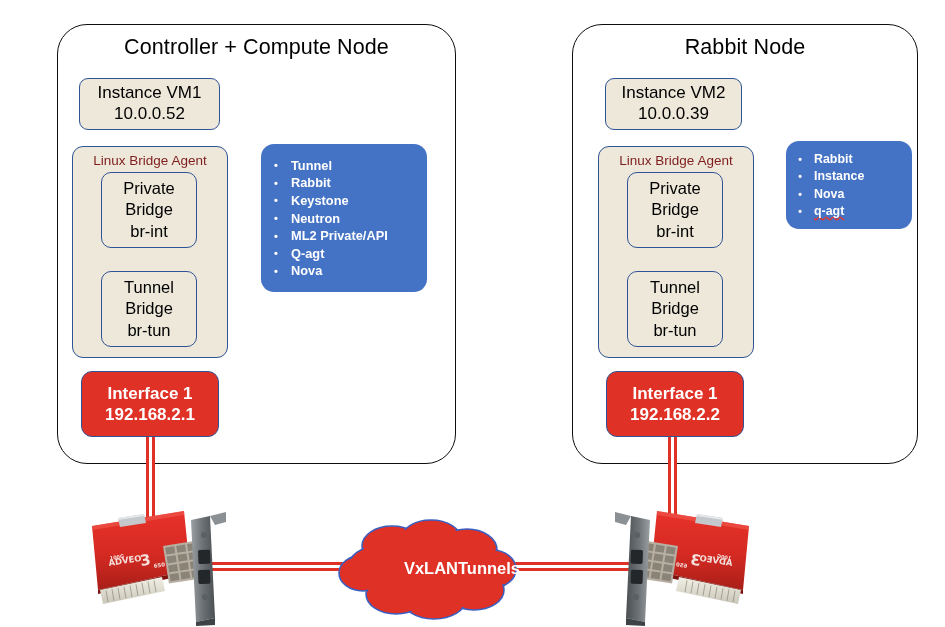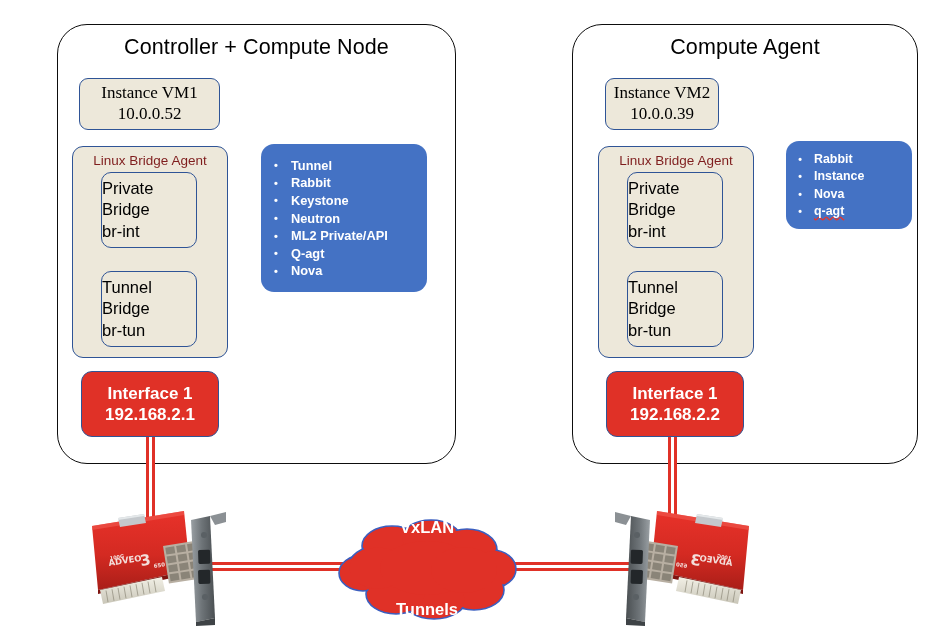--- a/index.html
+++ b/index.html
@@ -49,21 +49,20 @@
     border: 1.4px solid #2F5496;
     border-radius: 9px;
     box-sizing: border-box;
     color: #000000;
     display: flex;
     flex-direction: column;
     align-items: center;
     justify-content: center;
     line-height: 1.21;
     text-align: center;
-    font-family: Liberation Serif, serif;
   }
   .beige.vm { font-size: 17px; }
   .lba {
     position: absolute;
     background: #EDE8DA;
     border: 1.4px solid #2F5496;
     border-radius: 11px;
     box-sizing: border-box;
   }
   .lba-title {
@@ -77,21 +76,21 @@
     white-space: nowrap;
   }
   .bridge {
     position: absolute;
     background: #EDE8DA;
     border: 1.4px solid #2F5496;
     border-radius: 10px;
     box-sizing: border-box;
     display: flex;
     flex-direction: column;
-    align-items: flex-start;
+    align-items: center;
     justify-content: center;
     font-size: 16.5px;
     line-height: 1.29;
     color: #000000;
     text-align: center;
   }
 
   
   .svcbox {
     position: absolute;
@@ -167,30 +166,29 @@
     box-sizing: border-box;
   }
 
   
   #cloud-wrap { position: absolute; left: 334px; top: 516px; width: 186px; height: 104px; }
   .cloud-text {
     position: absolute;
     left: 0; top: 0;
     width: 186px; height: 104px;
     display: flex;
-    flex-direction: column;
+    flex-direction: row;
     align-items: center;
-    justify-content: space-between;
+    justify-content: flex-end;
     color: #ffffff;
     font-weight: bold;
     font-size: 16.5px;
     line-height: 1.34;
     text-align: center;
     pointer-events: none;
-    gap: 33px;
   }
 
   
   .nic { position: absolute; }
   .nic.mirror { transform: scaleX(-1); }
 </style>
 </head>
 <body>
 
 <div id="canvas">
@@ -248,24 +246,24 @@
       <span class="svc-label">Nova</span>
     </div>
   </div>
 
   <div class="iface" style="left:81px; top:371px; width:138px; height:66px;">
     <div>Interface 1</div>
     <div>192.168.2.1</div>
   </div>
 
   <div class="node" id="node-right" style="left:572px; top:24px; width:346px; height:440px;">
-    <div class="node-title">Compute Agent</div>
-  </div>
-
-  <div class="beige vm" style="left:605px; top:78px; width:114px; height:52px;">
+    <div class="node-title">Rabbit Node</div>
+  </div>
+
+  <div class="beige vm" style="left:605px; top:78px; width:137px; height:52px;">
     <div>Instance VM2</div>
     <div>10.0.0.39</div>
   </div>
 
   <div class="lba" style="left:598px; top:146px; width:156px; height:212px;">
     <div class="lba-title">Linux Bridge Agent</div>
   </div>
   <div class="bridge" style="left:627px; top:172px; width:96px; height:76px;">
     <div>Private</div>
     <div>Bridge</div>

